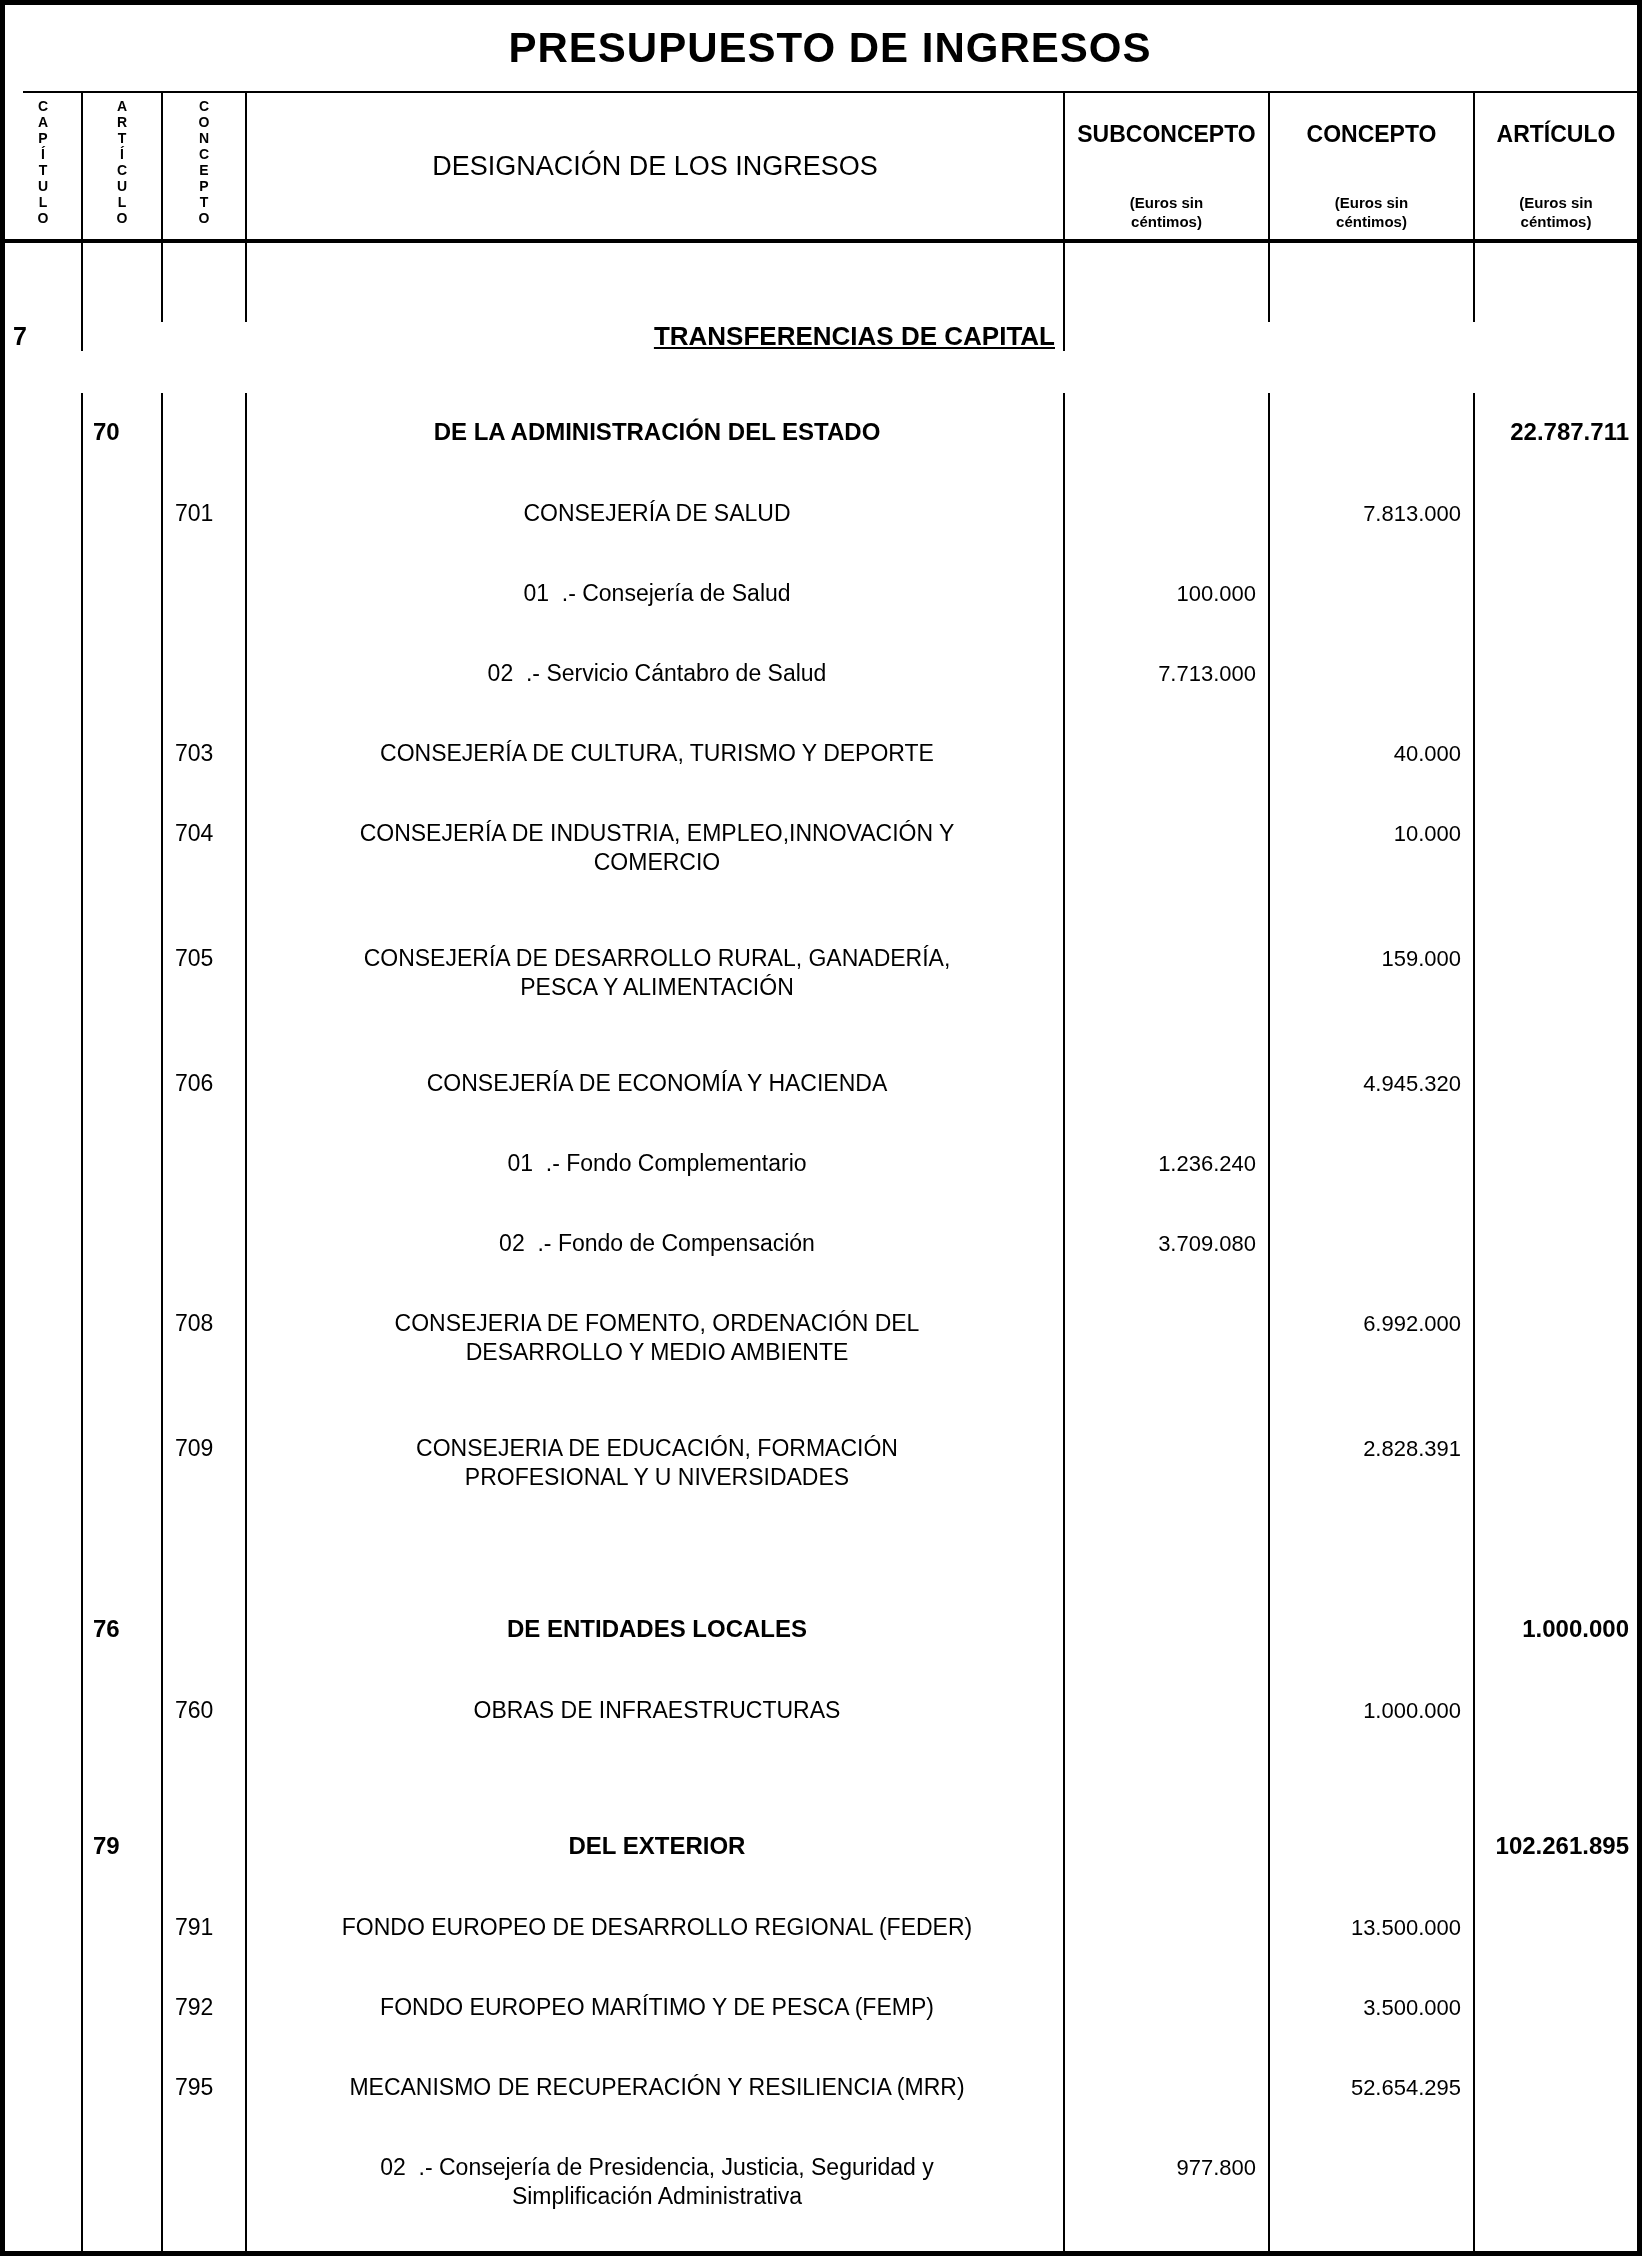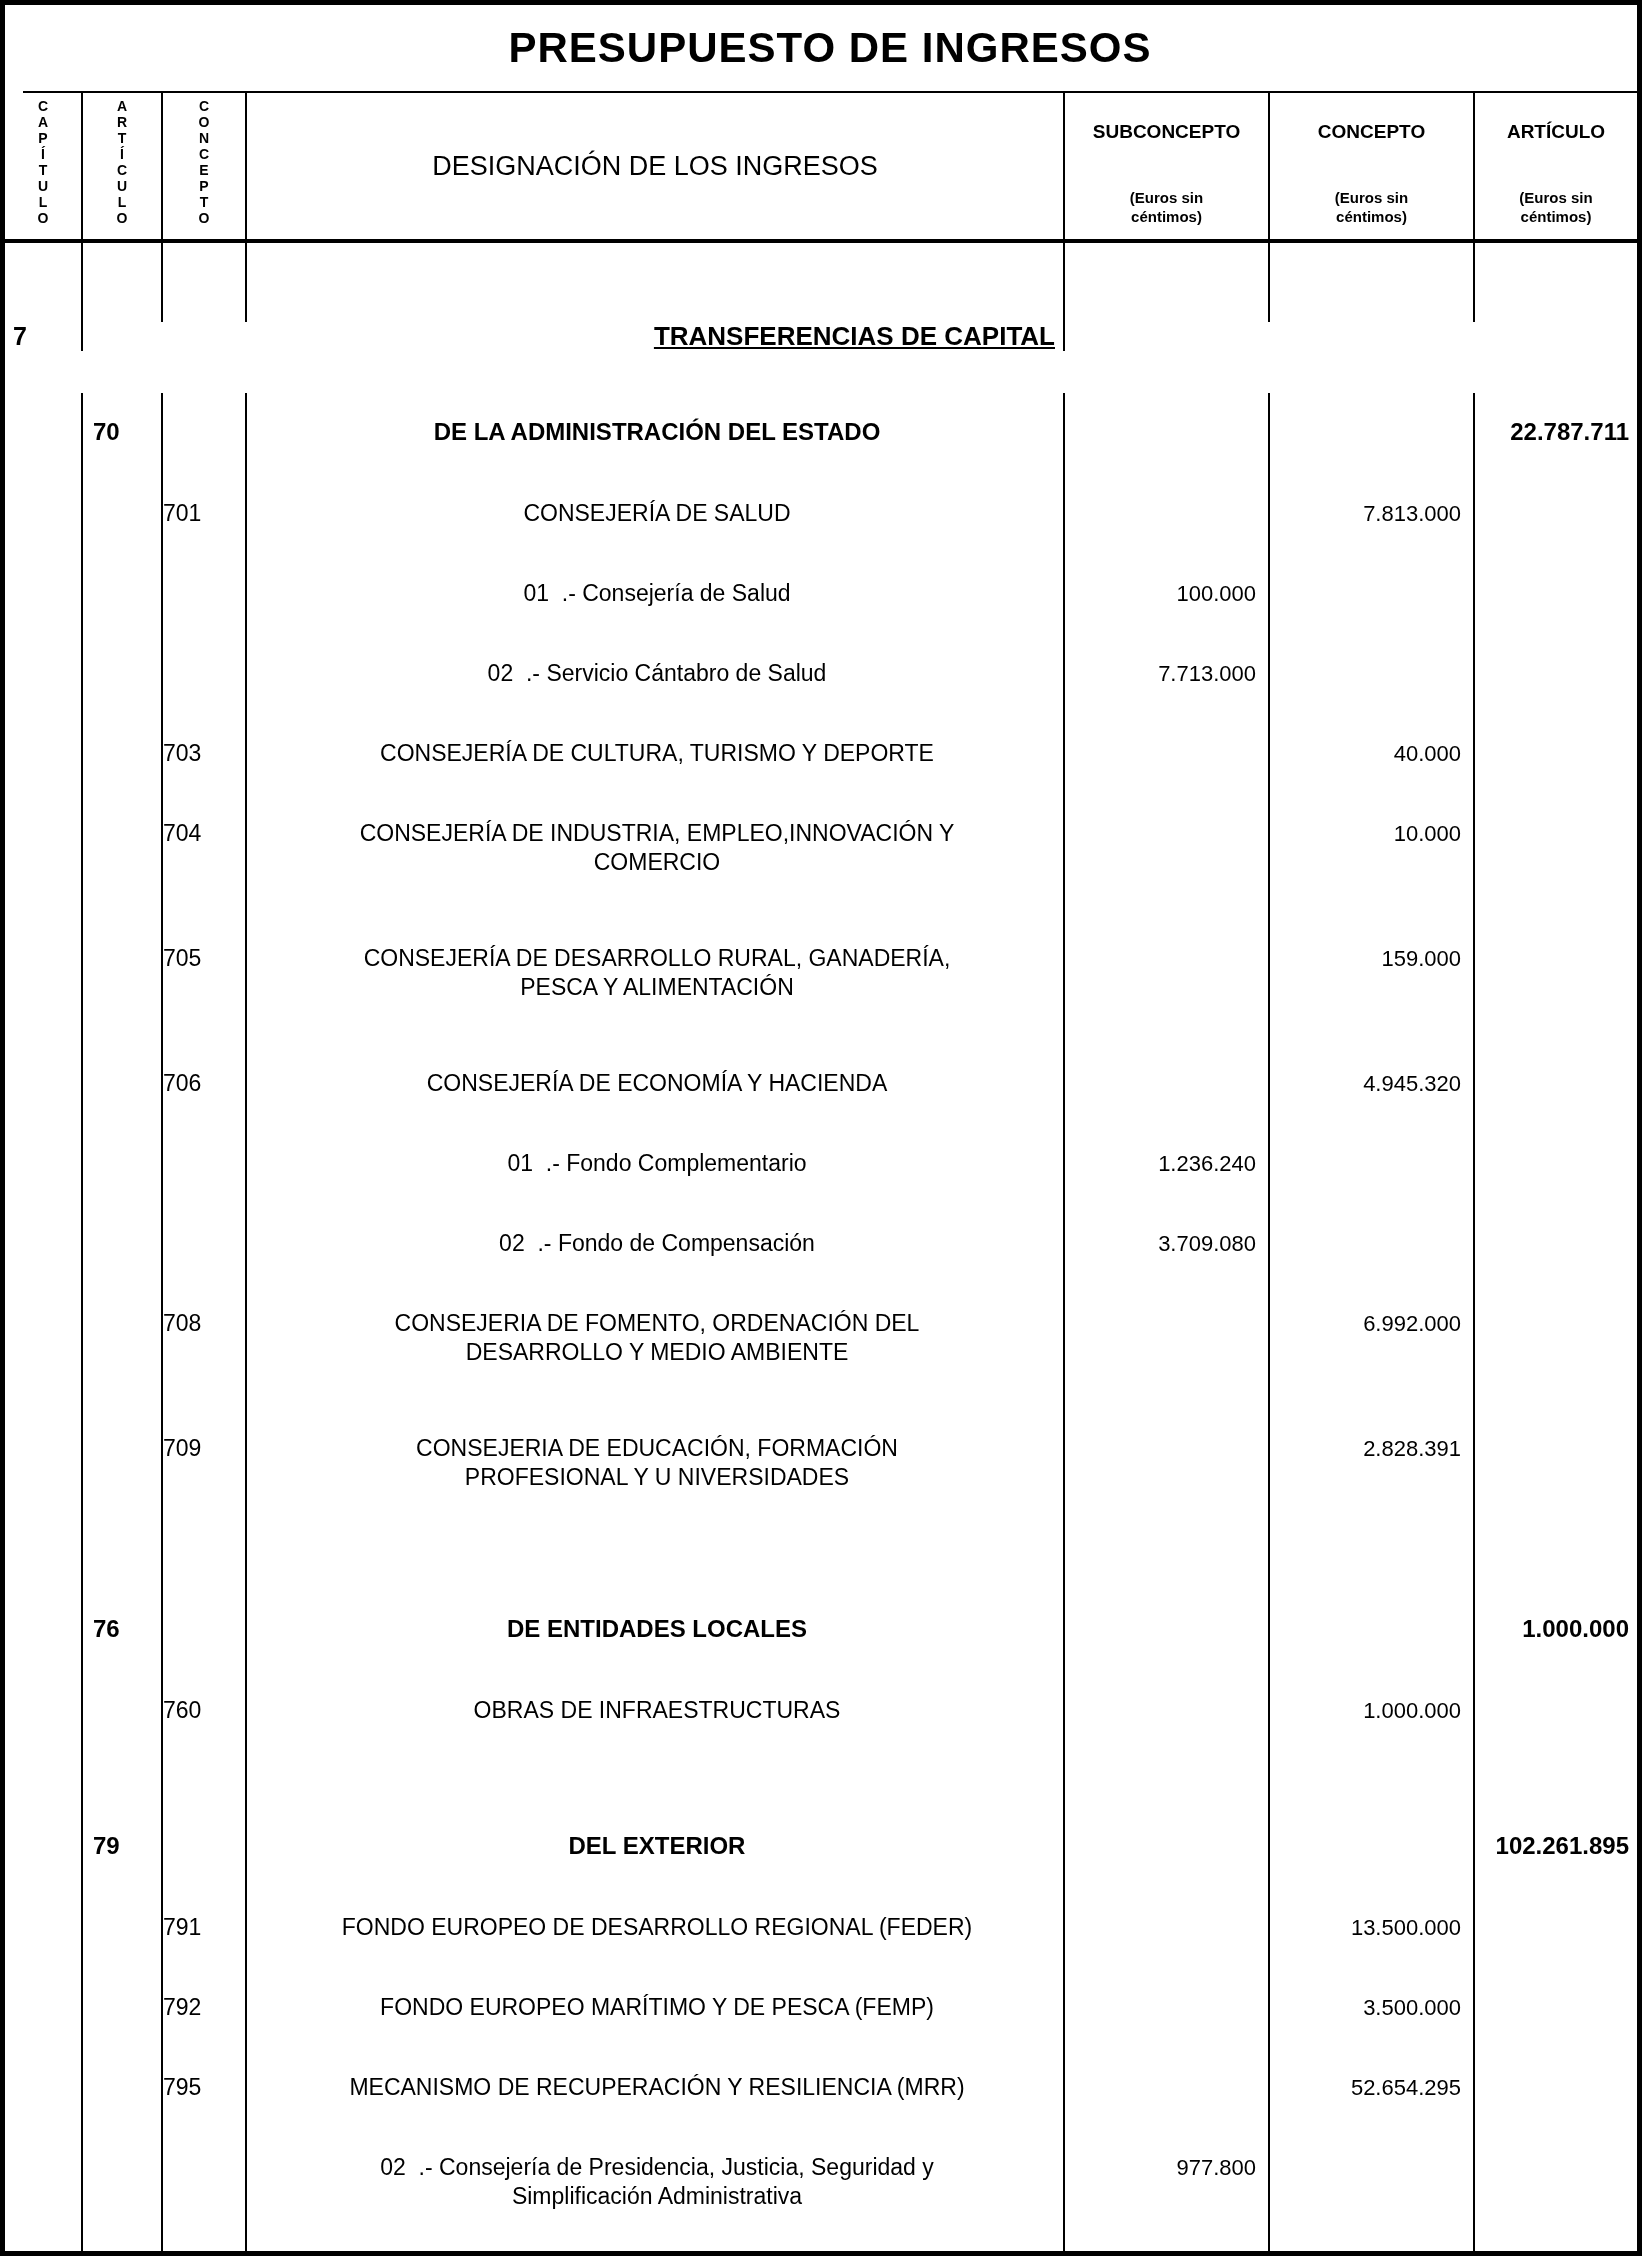--- a/index.html
+++ b/index.html
@@ -39,21 +39,21 @@
     display:flex; flex-direction:column; align-items:center;
   }
   .hcell:last-child{ border-right:none; }
   .vert{ padding-top:5px; }
   .vstack div{
     font-size:14px; font-weight:bold; line-height:16px; text-align:center;
   }
   .hdes{ justify-content:center; }
   .hdes .hdes-label{ font-size:27px; font-weight:normal; text-align:center; }
   .hmoney{ padding-top:28px; }
-  .hname{ font-size:19px; font-weight:bold; margin-bottom:13px; text-align:center; }
+  .hname{ font-size:23px; font-weight:bold; margin-bottom:13px; text-align:center; }
   .hnote{ font-size:15px; font-weight:bold; text-align:center; max-width:110px; line-height:19px;margin-top:32px; }
 
   
   .table-body{ flex:1 1 auto; display:flex; flex-direction:column; overflow:hidden; }
   .row{
     flex:0 0 auto;
     display:grid; grid-template-columns:var(--cols);
     min-height:80px;
   }
   .row-spacer{ min-height:55px; }
@@ -64,21 +64,21 @@
   .row-filler{ flex:1 1 auto; min-height:0; }
 
   .cell{
     border-right:2px solid var(--line);
     padding-top:24px;
     font-size:23px; line-height:29px;
   }
   .cell:last-child{ border-right:none; }
   .c-cap{ padding-left:8px;  font-weight:bold; font-size:25px; }
   .c-art{ padding-left:10px; }
-  .c-con{ }
+  .c-con{ padding-left:12px; }
   .c-des{ padding-left:12px; padding-right:8px; white-space:pre-wrap;text-align:center; }
   .num{ text-align:right; font-size:22px; }
   .c-sub{ padding-right:12px; }
   .c-ce{ padding-right:12px; }
   .c-ae{ padding-right:8px; }
 
   .row-chapter .c-des{
     text-align:right; font-weight:bold; text-decoration:underline; font-size:26px;
   }
   .row-chapter{ align-items:start; }

